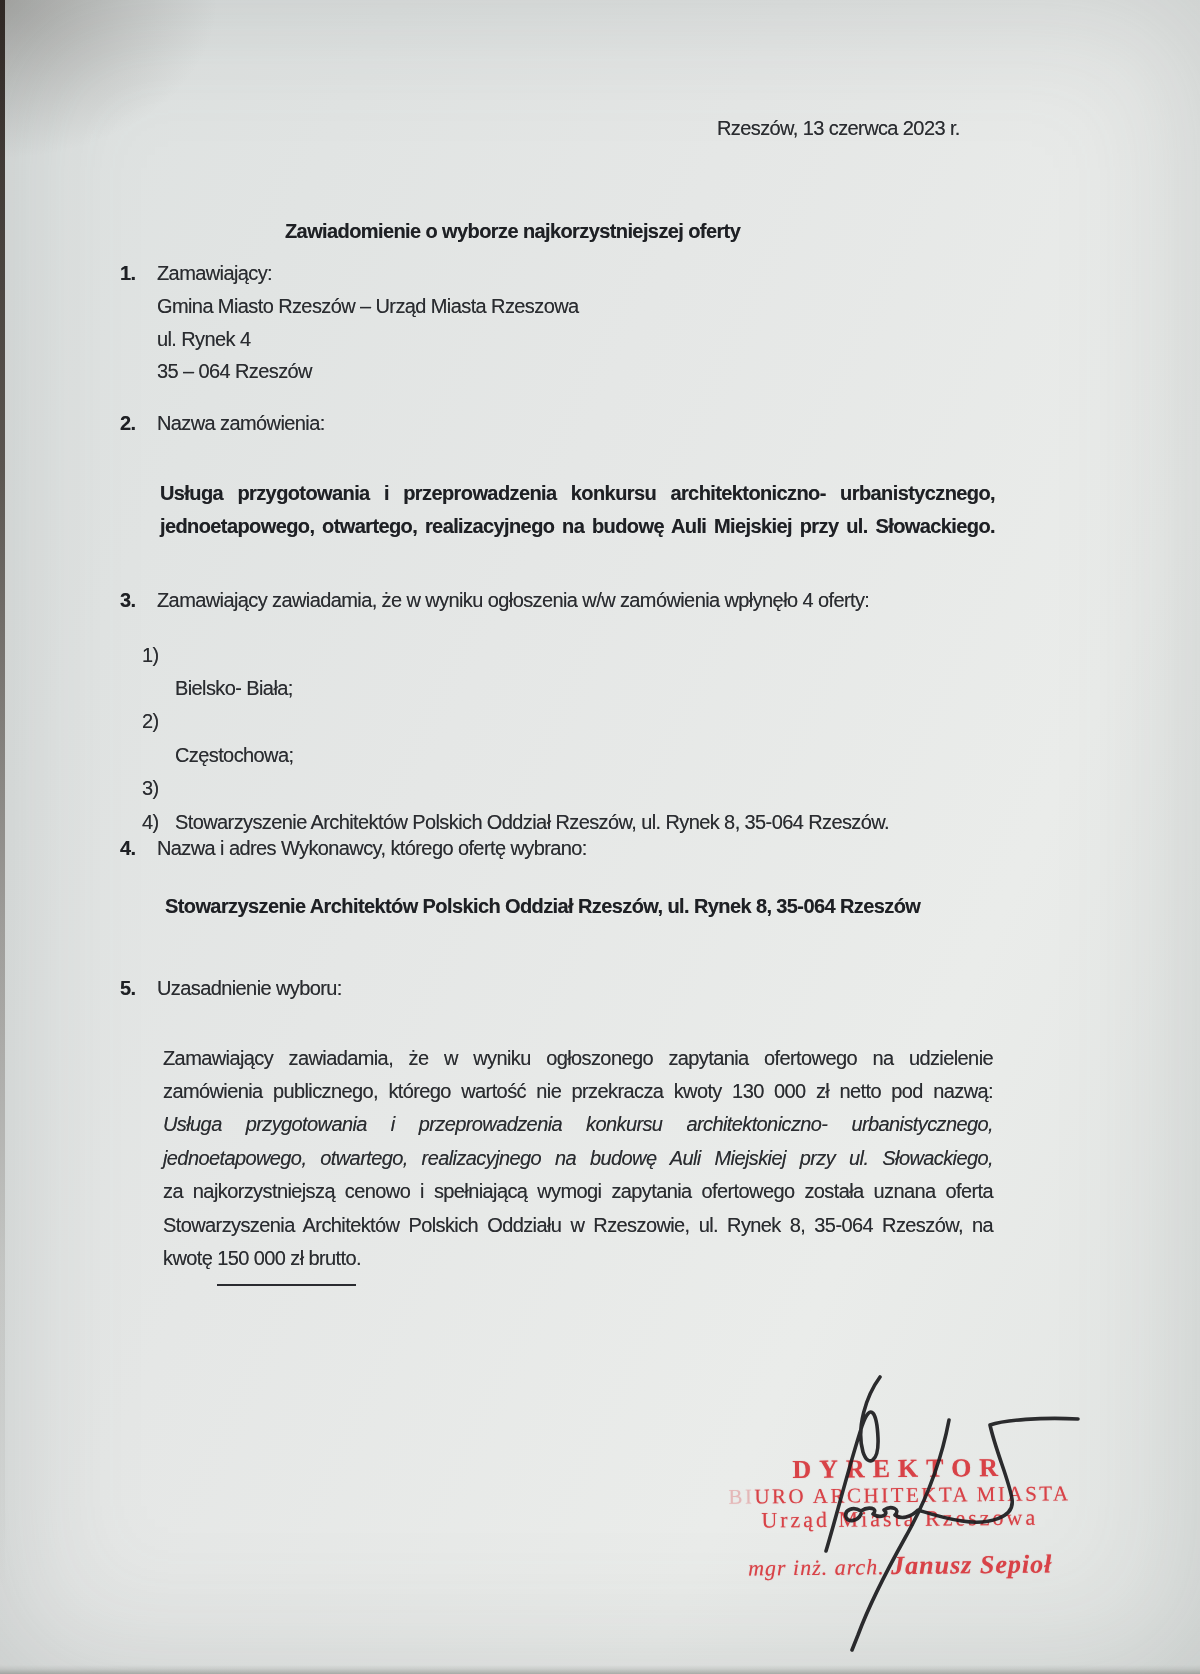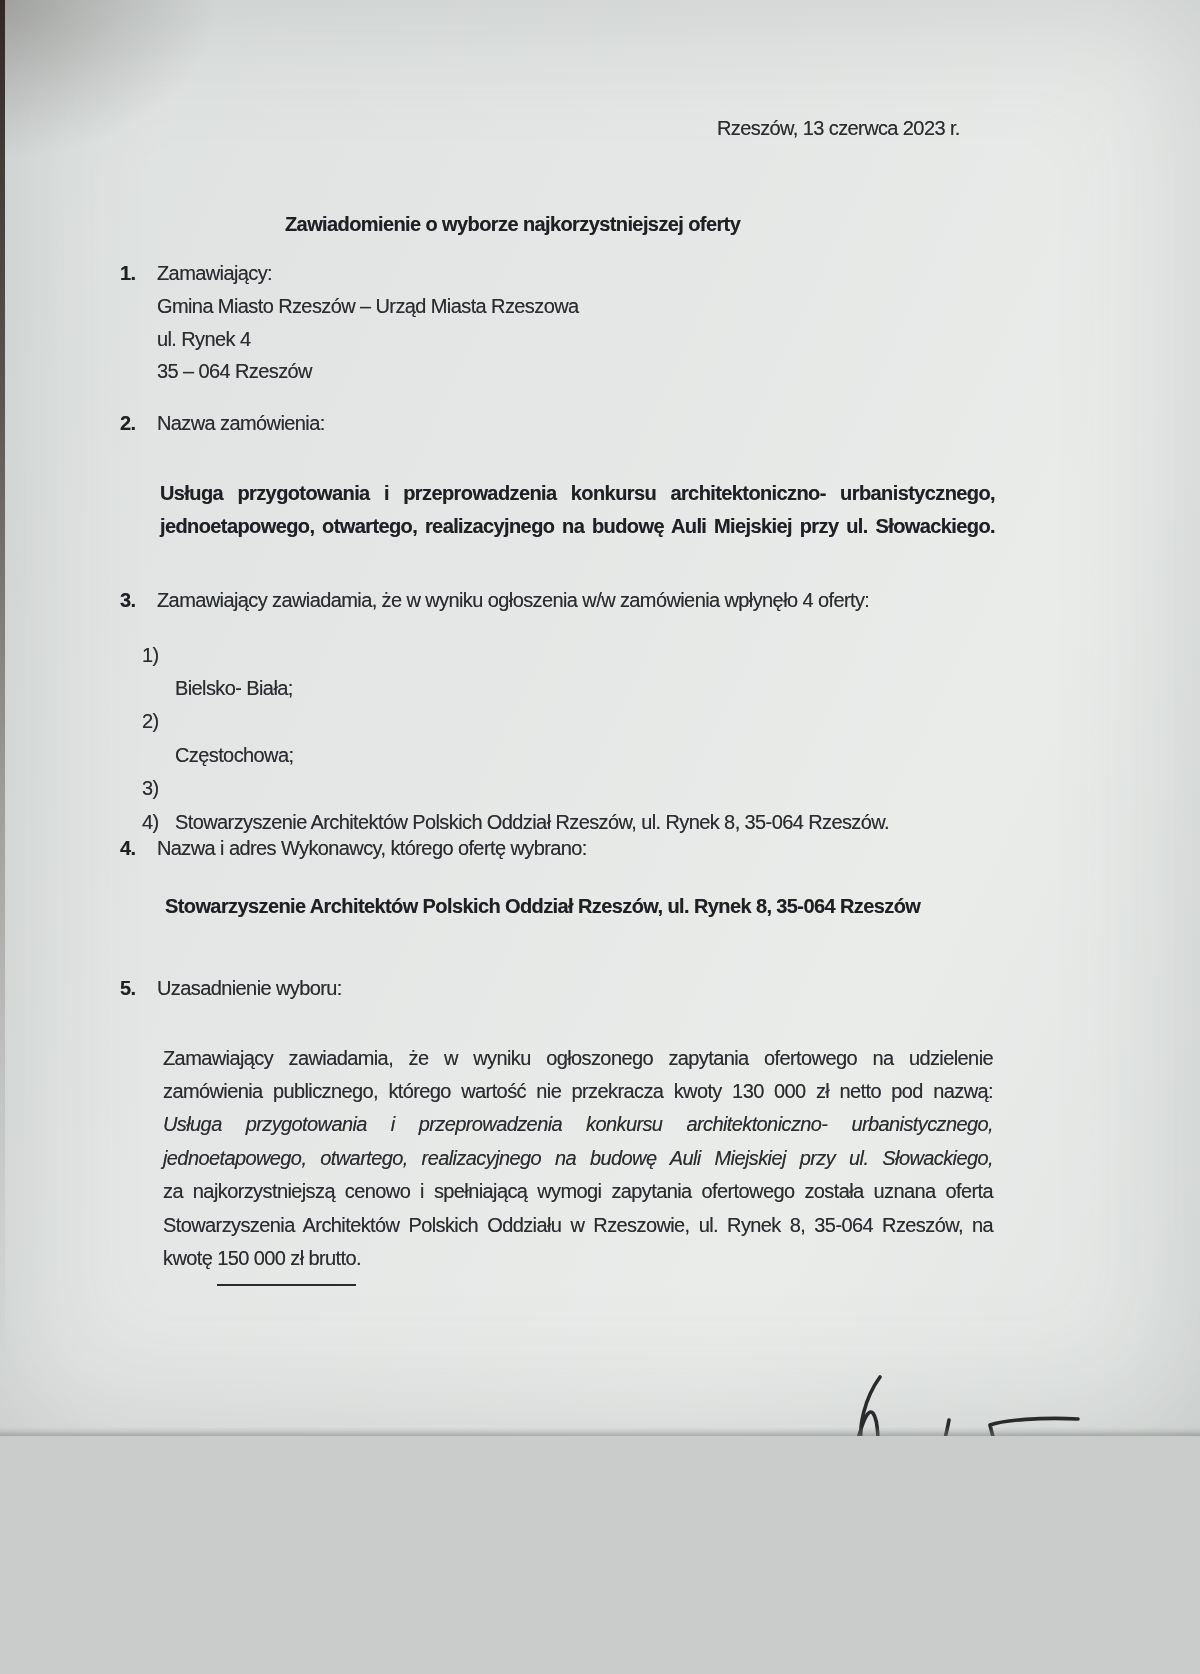--- a/index.html
+++ b/index.html
@@ -1,18 +1,18 @@
 <!DOCTYPE html>
 <html><head>
 <meta charset="utf-8">
 <style>
   html,body{margin:0;padding:0;background:#c9cccb;}
   #page{
     position:relative;
-    width:1200px;height:1436px;
+    width:1200px;height:1674px;
     margin:0 auto;
     overflow:hidden;
     background:linear-gradient(115deg,#dde1e0 0%,#e5e7e6 40%,#eaecea 72%,#e2e5e3 100%);
     box-shadow:inset 0 0 140px rgba(88,94,94,.22);
     font-family:"Liberation Sans",sans-serif;
     color:#2a2c30;
   }
   .t{
     position:absolute;
     font-size:20px;line-height:33.5px;
@@ -57,21 +57,21 @@
 </style>
 </head>
 <body>
 
 <div id="page">
 
   <div id="corner-shade"></div>
 
   <div class="t" style="left:717px;top:112px;">Rzeszów, 13 czerwca 2023 r.</div>
 
-  <div class="t b" style="left:285px;top:208px;text-align:right;">Zawiadomienie o wyborze najkorzystniejszej oferty</div>
+  <div class="t b" style="left:285px;top:215px;text-align:right;">Zawiadomienie o wyborze najkorzystniejszej oferty</div>
 
   <div class="t marker" style="left:120px;top:257px;">1.</div>
   <div class="t" style="left:157px;top:257px;">Zamawiający:</div>
   <div class="t" style="left:157px;top:290px;">Gmina Miasto Rzeszów – Urząd Miasta Rzeszowa</div>
   <div class="t" style="left:157px;top:323px;">ul. Rynek 4</div>
   <div class="t" style="left:157px;top:355px;">35 – 064 Rzeszów</div>
 
   <div class="t marker" style="left:120px;top:407px;">2.</div>
   <div class="t" style="left:157px;top:407px;">Nazwa zamówienia:</div>
   <div class="t b just" style="left:160px;top:477px;width:835px;">Usługa przygotowania i przeprowadzenia konkursu architektoniczno- urbanistycznego,</div>

